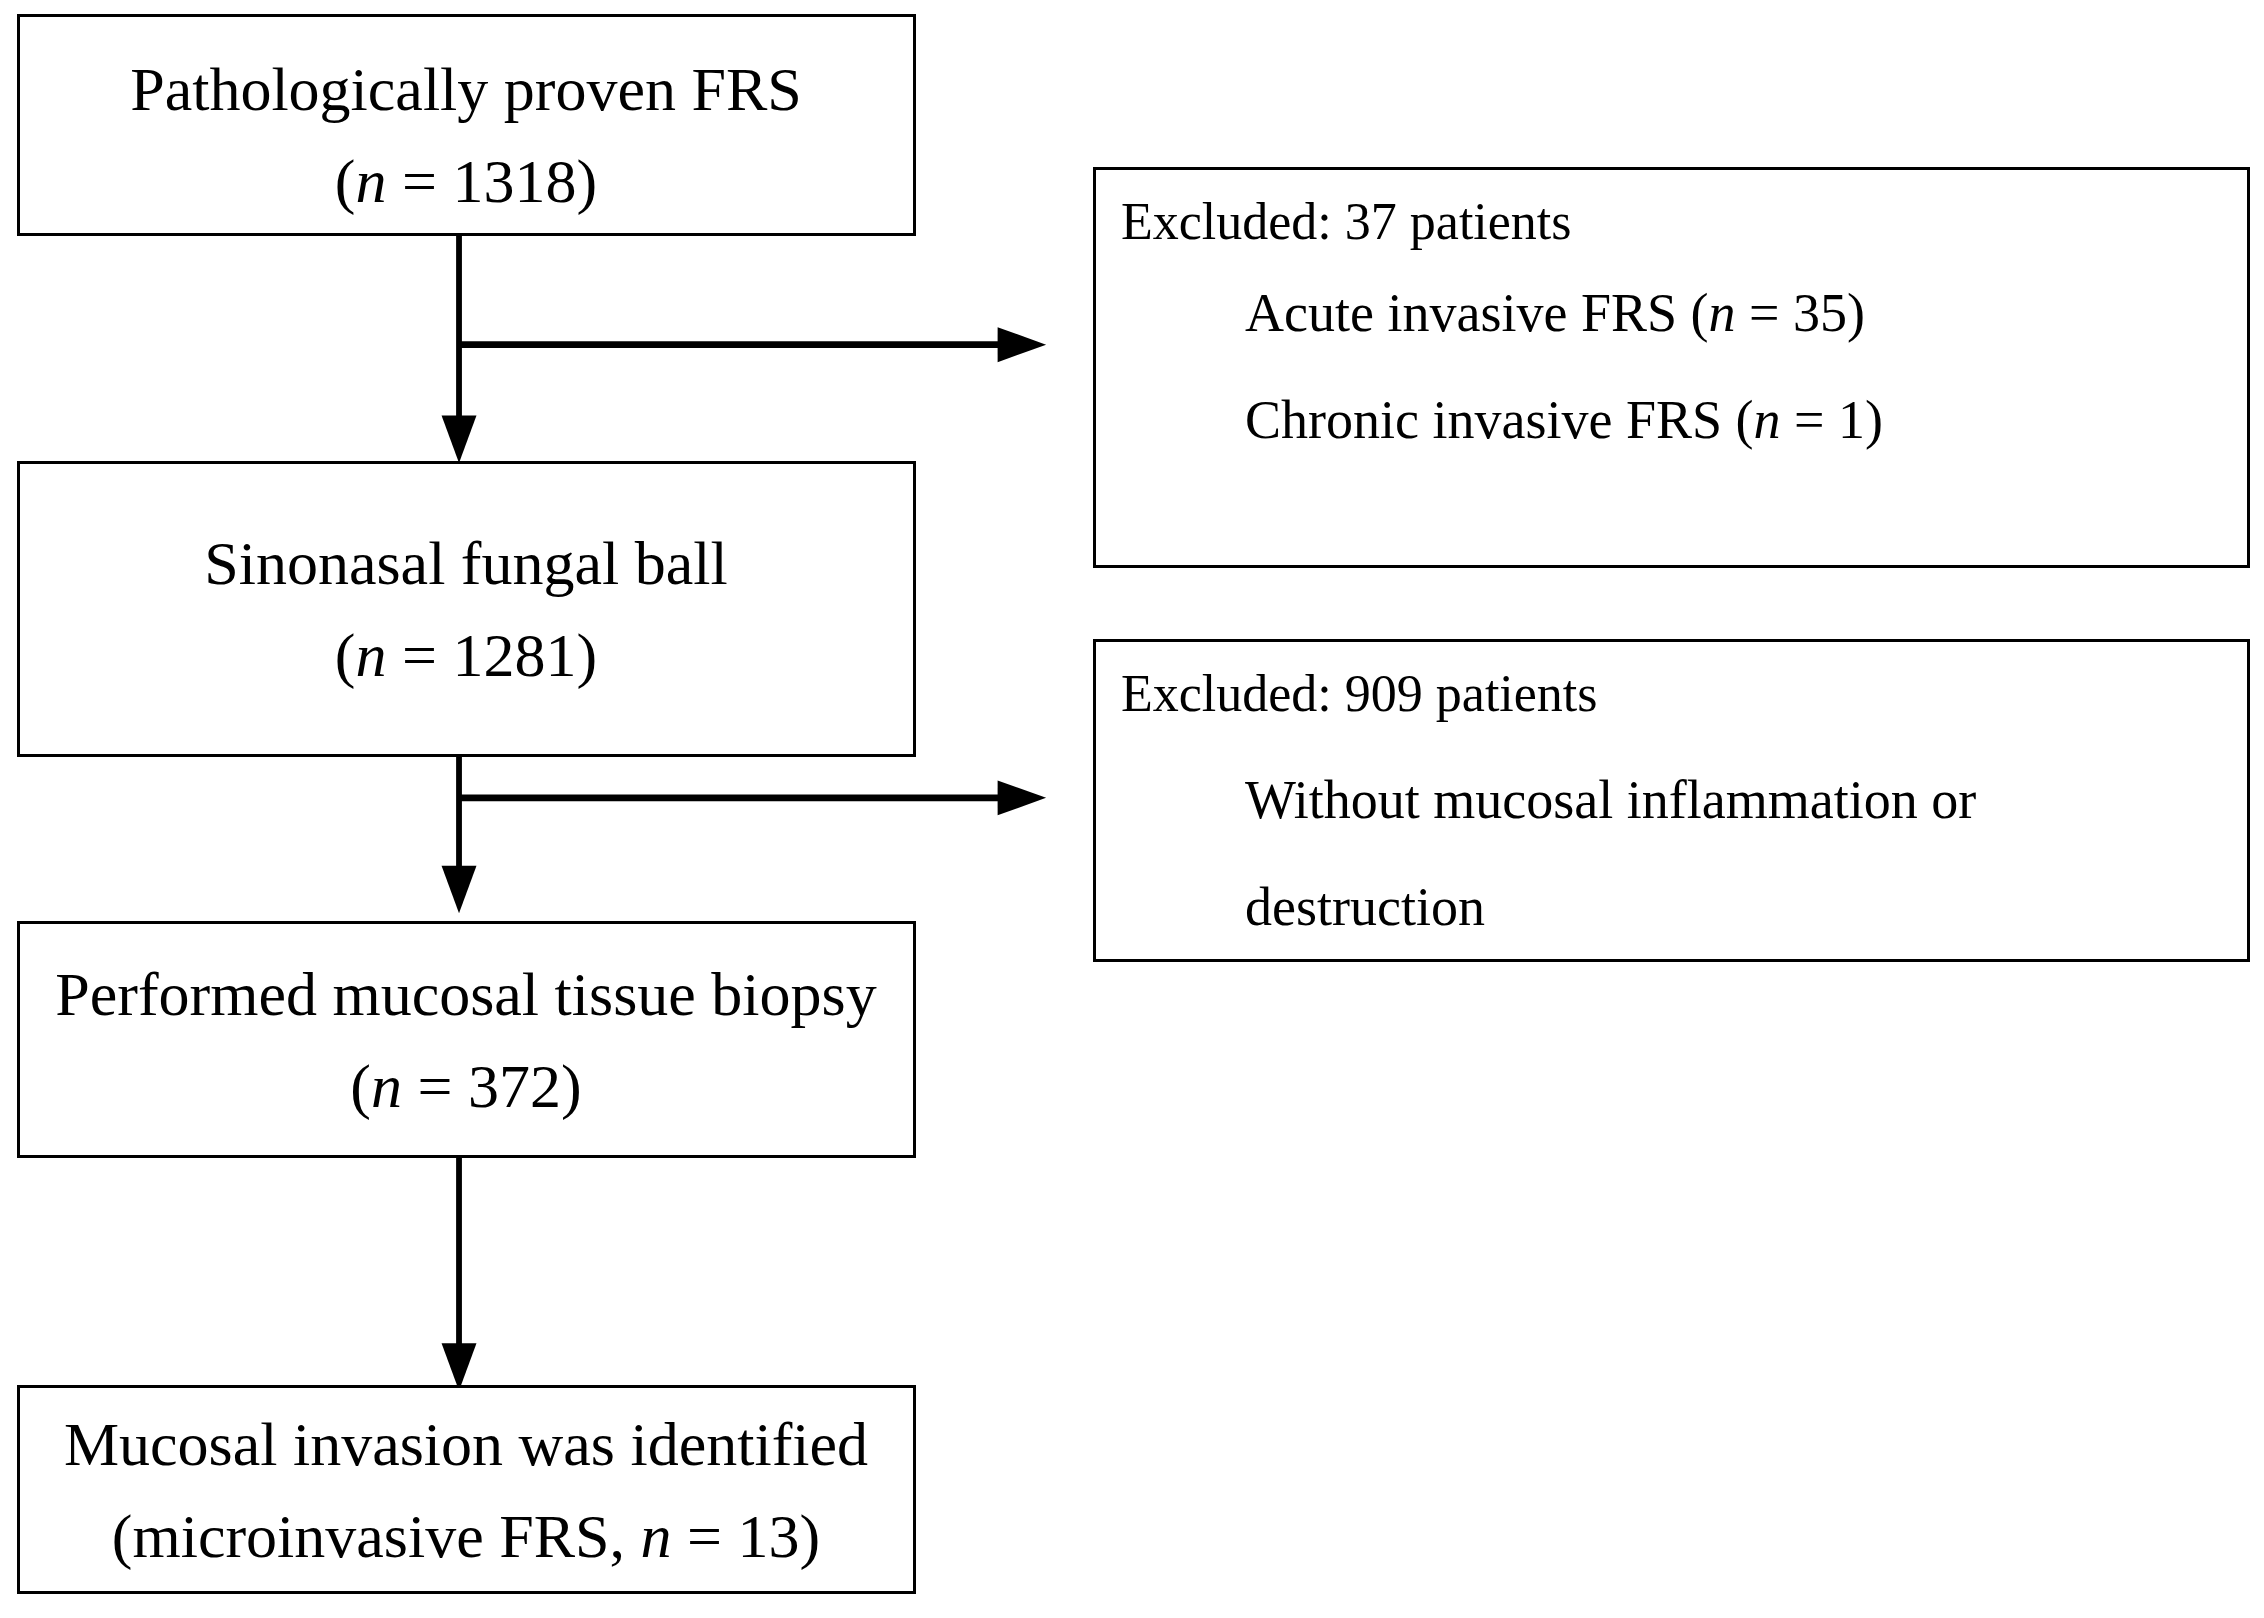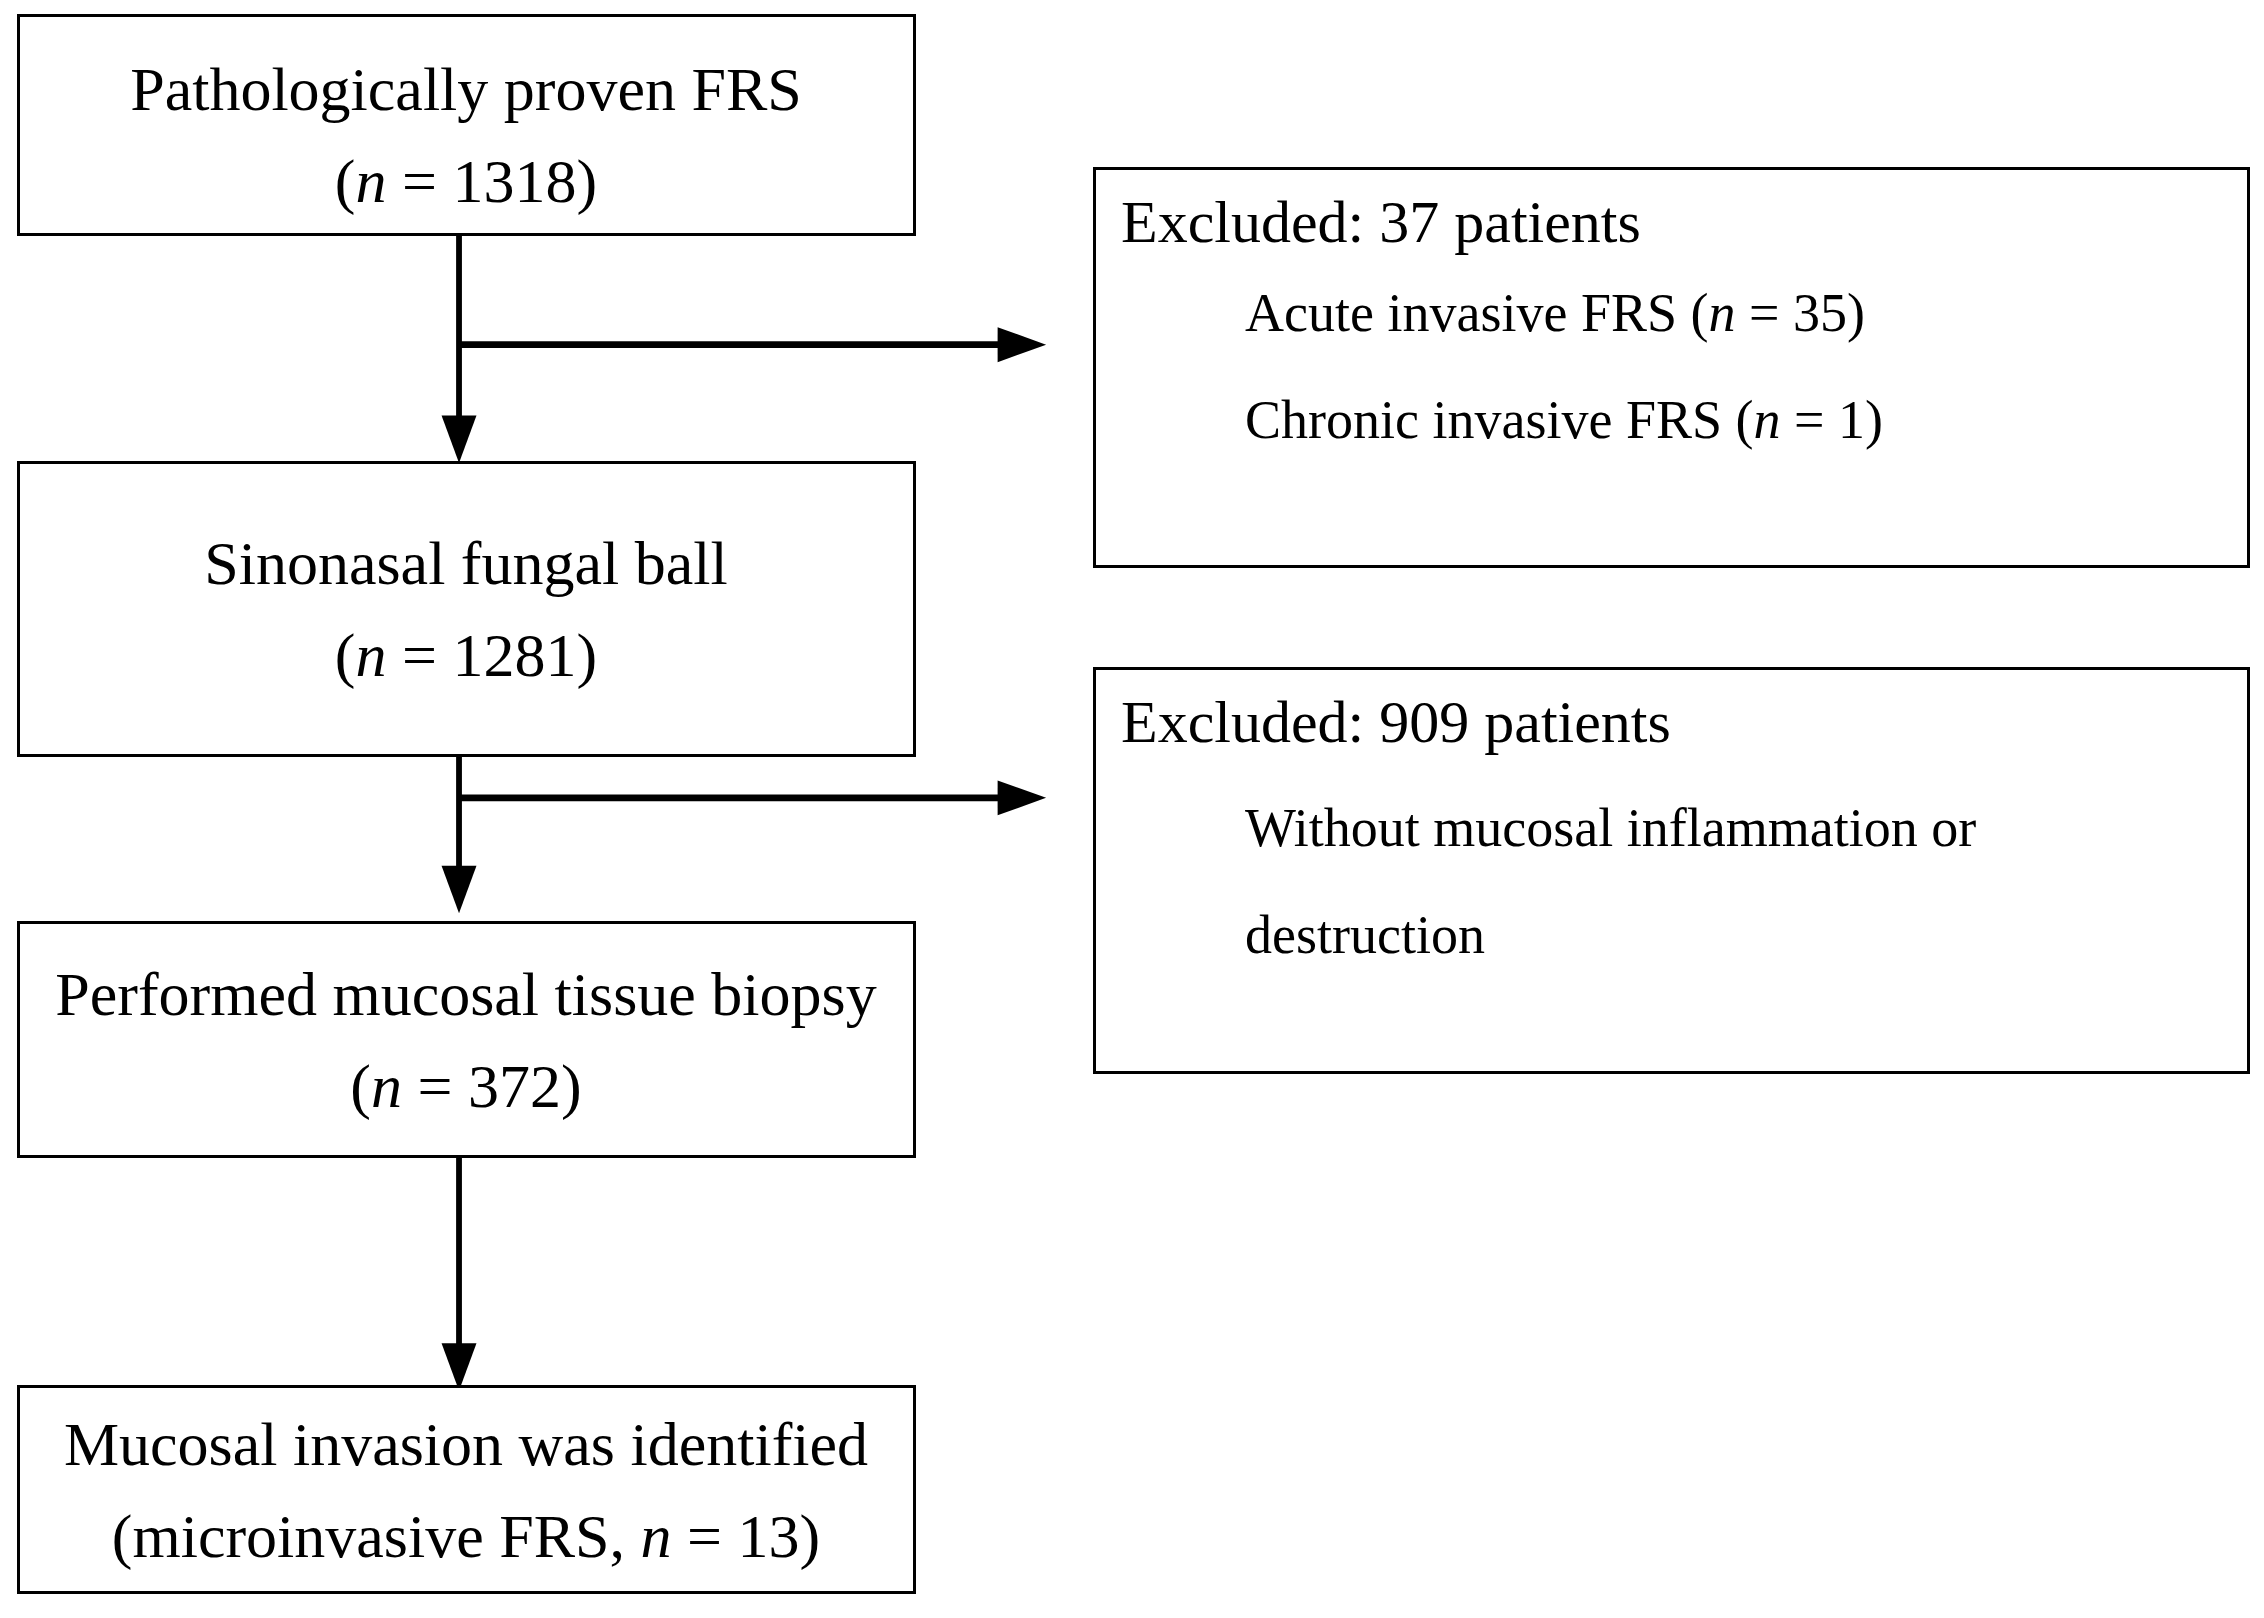--- a/index.html
+++ b/index.html
@@ -28,21 +28,21 @@
   .fbox .line { white-space: pre-wrap; }
   .ebox {
     position: absolute;
     border: 3.9px solid #000000;
     box-sizing: border-box;
     background: #ffffff;
     font-size: 54px;
     padding: 13.6px 19.4px 0 25px;
   }
   .ebox .heading {
-    font-size: 60px;
+    font-size: 52px;
     line-height: 76px;
     white-space: pre-wrap;
   }
   .ebox .items { margin-left: 124px; }
   .ebox.b2 .items { margin-top: 15.5px; }
   .ebox .item {
     line-height: 107px;
     white-space: pre-wrap;
   }
   .nvar { font-style: italic; }
@@ -108,21 +108,21 @@
   </div>
 
   <div class="ebox b1" style="left:1093px; top:167px; width:1157px; height:401px;">
     <div class="heading">Excluded: 37 patients</div>
     <div class="items">
       <div class="item"><span>Acute invasive FRS (</span><span class="nvar">n</span><span> = 35)</span></div>
       <div class="item"><span>Chronic invasive FRS (</span><span class="nvar">n</span><span> = 1)</span></div>
     </div>
   </div>
 
-  <div class="ebox b2" style="left:1093px; top:639px; width:1157px; height:407px;margin-top:28px;">
+  <div class="ebox b2" style="left:1093px; top:639px; width:1157px; height:323px;">
     <div class="heading">Excluded: 909 patients</div>
     <div class="items">
       <div class="item"><span>Without mucosal inflammation or</span><span class="nvar"></span><span></span></div>
       <div class="item"><span>destruction</span><span class="nvar"></span><span></span></div>
     </div>
   </div>
 
 </div>
 
 

